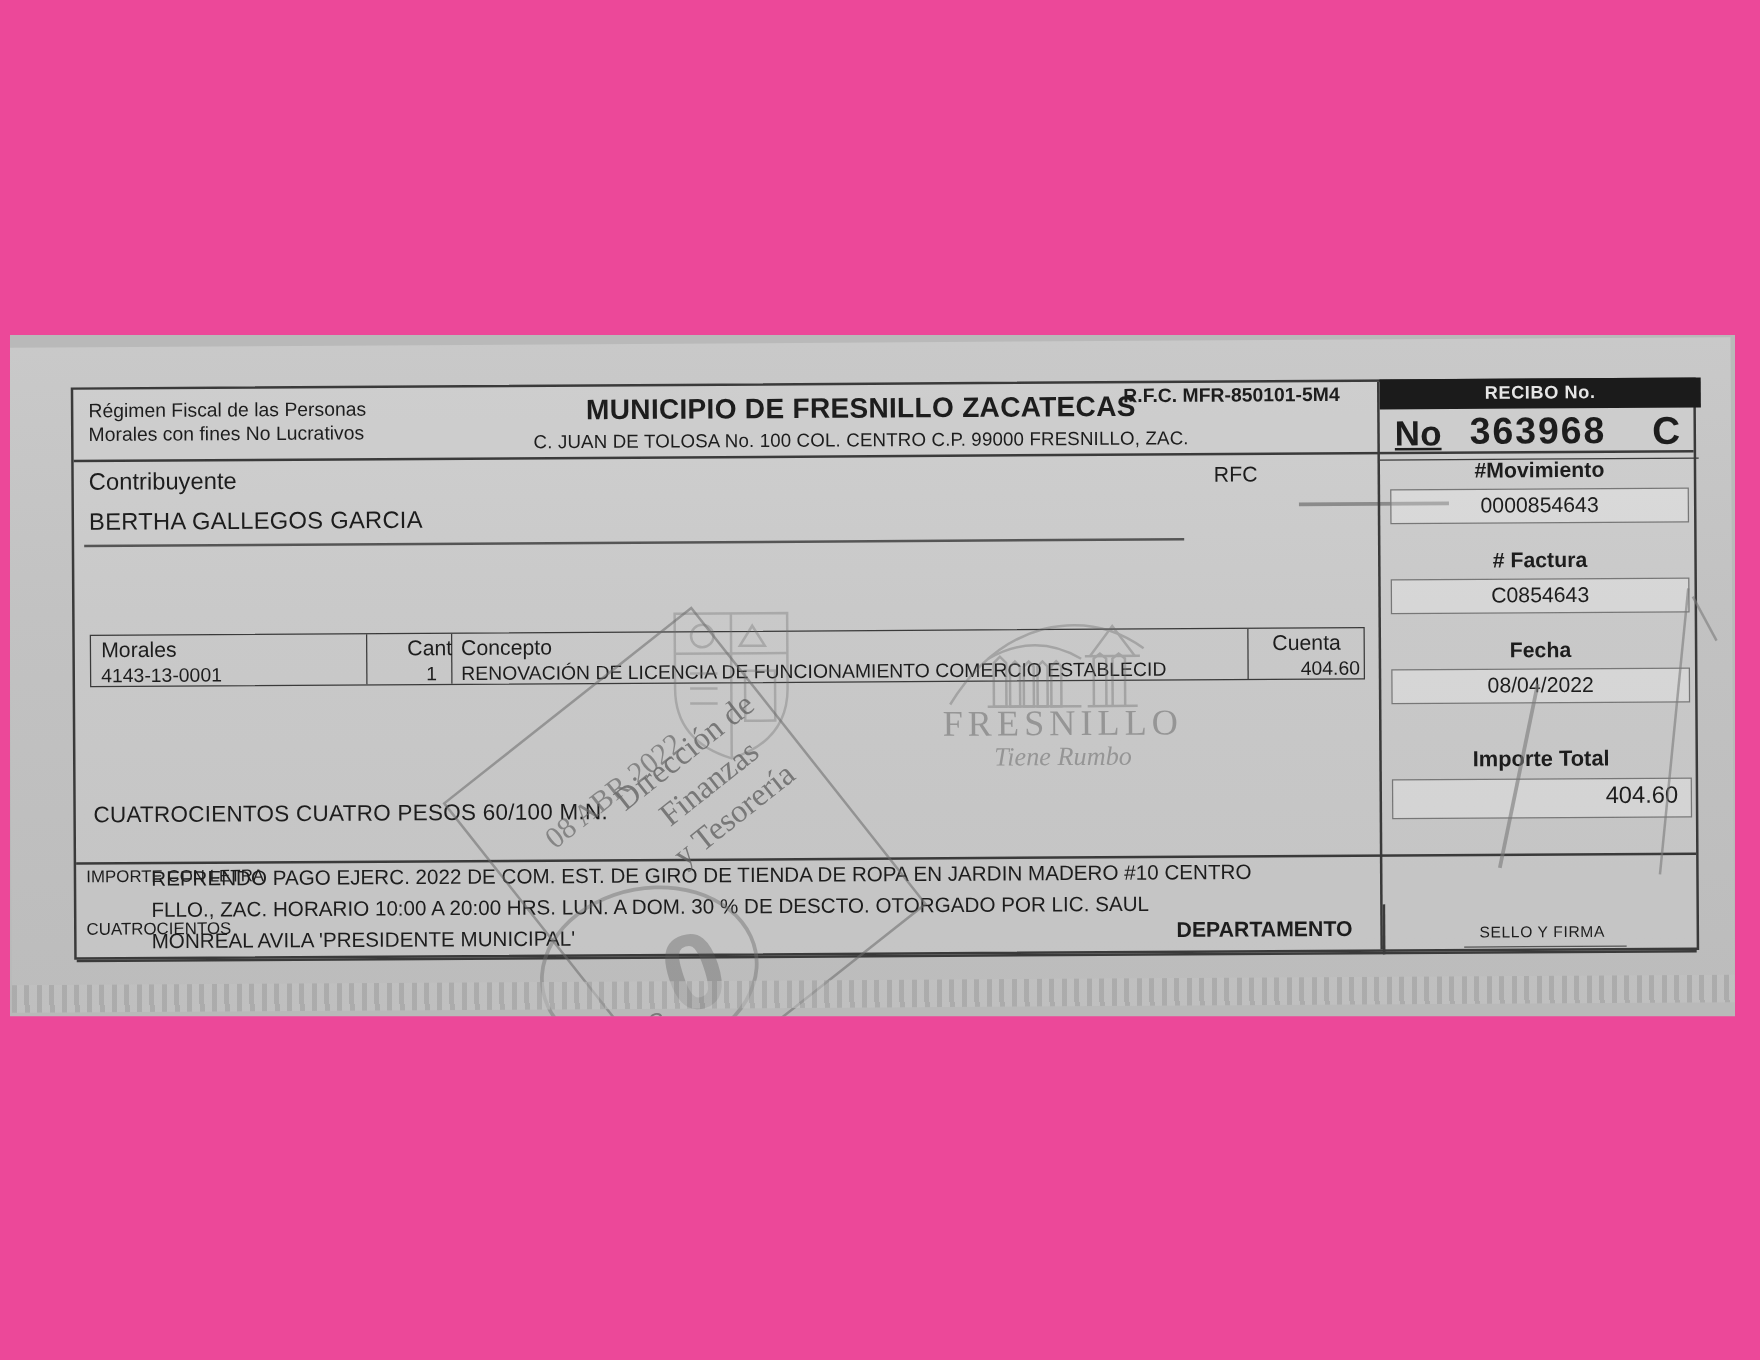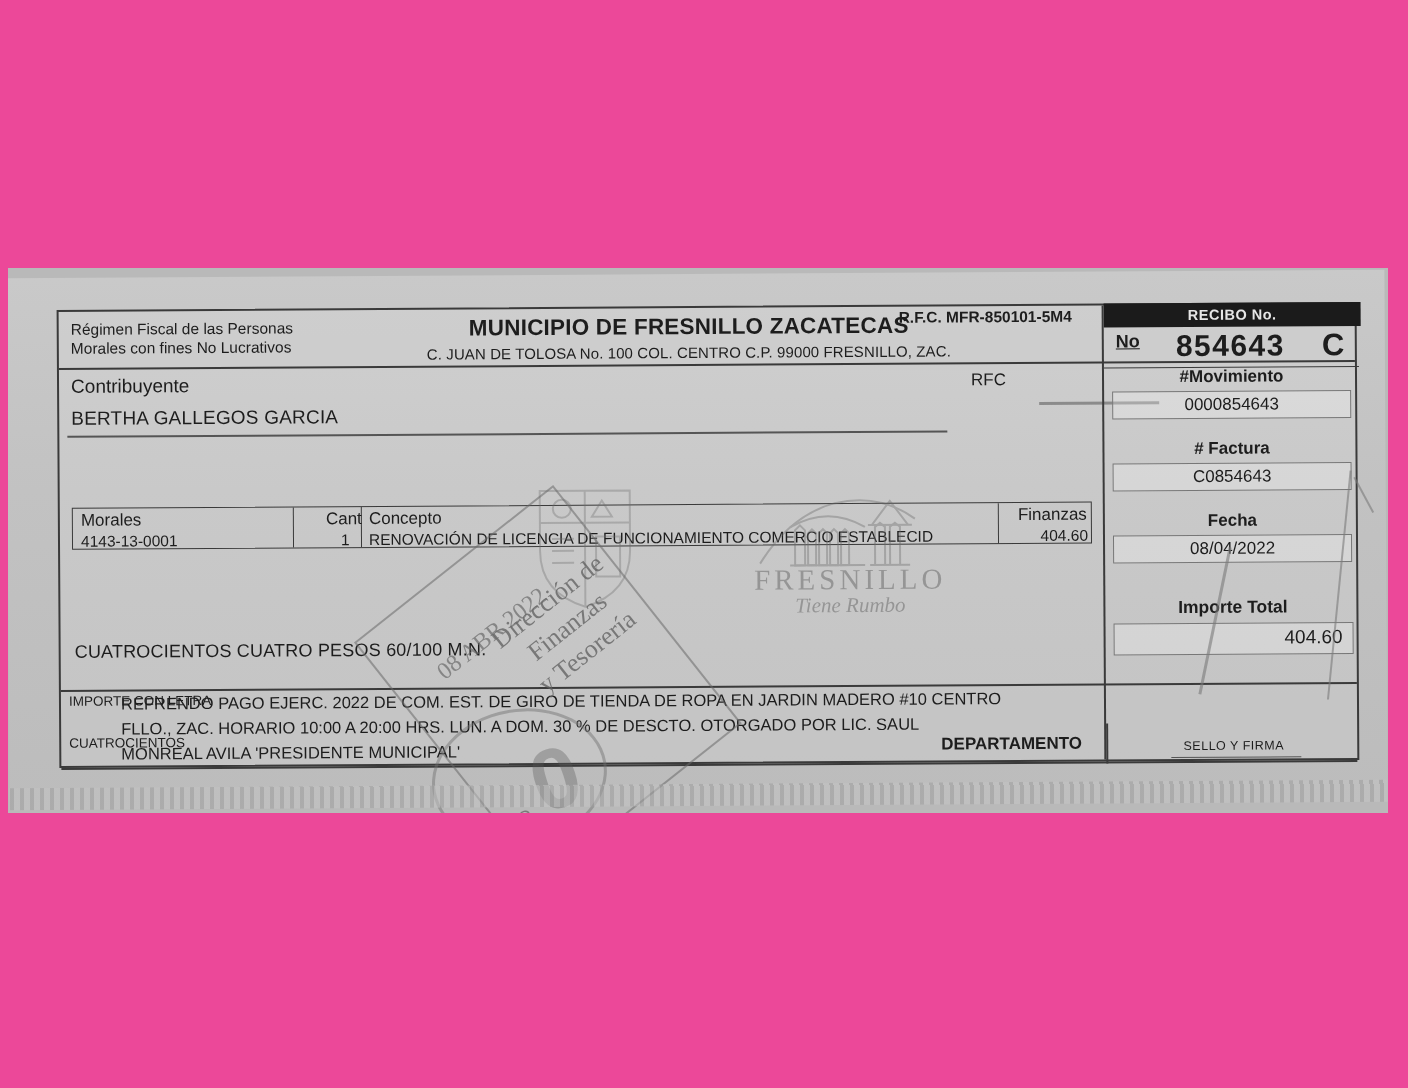--- a/index.html
+++ b/index.html
@@ -121,21 +121,21 @@
   }
 
   #folio-box {
     position: absolute;
     left: 1045px; top: 22px;
     width: 255px; height: 40px;
     border-bottom: 1.5px solid #3a3a3a;
   }
   #folio-no {
     position: absolute; left: 12px; top: 4px;
-    font-size: 18px; font-weight: bold;
+    font-size: 28px; font-weight: bold;
     text-decoration: underline;
   }
   #folio-num {
     position: absolute; left: 72px; top: 2px;
     font-size: 30px; font-weight: bold; letter-spacing: 1.5px;
   }
   #folio-letter {
     position: absolute; left: 218px; top: 1px;
     font-size: 31px; font-weight: bold;
   }
@@ -371,21 +371,21 @@
           <div id="muni-title">MUNICIPIO DE FRESNILLO ZACATECAS</div>
           <div id="muni-addr">C. JUAN DE TOLOSA No. 100    COL. CENTRO    C.P. 99000     FRESNILLO, ZAC.</div>
         </div>
 
         <div id="rfc-top">R.F.C. MFR-850101-5M4</div>
 
         <div id="recibo-bar">RECIBO No.</div>
 
         <div id="folio-box">
           <span id="folio-no">No</span>
-          <span id="folio-num">854643</span>
+          <span id="folio-num">363968</span>
           <span id="folio-letter">C</span>
         </div>
 
         <div class="ln hline" style="top:56px;"></div>
 
         <div id="lbl-contrib">Contribuyente</div>
         <div id="val-contrib">BERTHA GALLEGOS GARCIA</div>
         <div id="contrib-underline"></div>
         <div id="lbl-rfc">RFC</div>
         <div id="rfc-underline"></div>
@@ -408,21 +408,21 @@
         </div>
 
         <div id="tbl">
           <div class="col-div" style="left:220px;"></div>
           <div class="col-div" style="left:288px;"></div>
           <div class="col-div" style="left:925px;"></div>
 
           <div class="th" style="left:8px;">Morales</div>
           <div class="th" style="left:232px;margin-left:21px;">Cant</div>
           <div class="th" style="left:296px;">Concepto</div>
-          <div class="th" style="left:945px;">Finanzas</div>
+          <div class="th" style="left:945px;">Cuenta</div>
 
           <div class="td" style="left:8px;">4143-13-0001</div>
           <div class="td" style="left:268px;">1</div>
           <div class="td" style="left:296px;">RENOVACIÓN DE LICENCIA DE FUNCIONAMIENTO COMERCIO ESTABLECID</div>
           <div class="td" style="left:955px; width:60px; text-align:right;">404.60</div>
         </div>
 
         <div id="letras">CUATROCIENTOS CUATRO PESOS 60/100 M.N.</div>
 
         <div id="lbl-importe-total">Importe Total</div>

